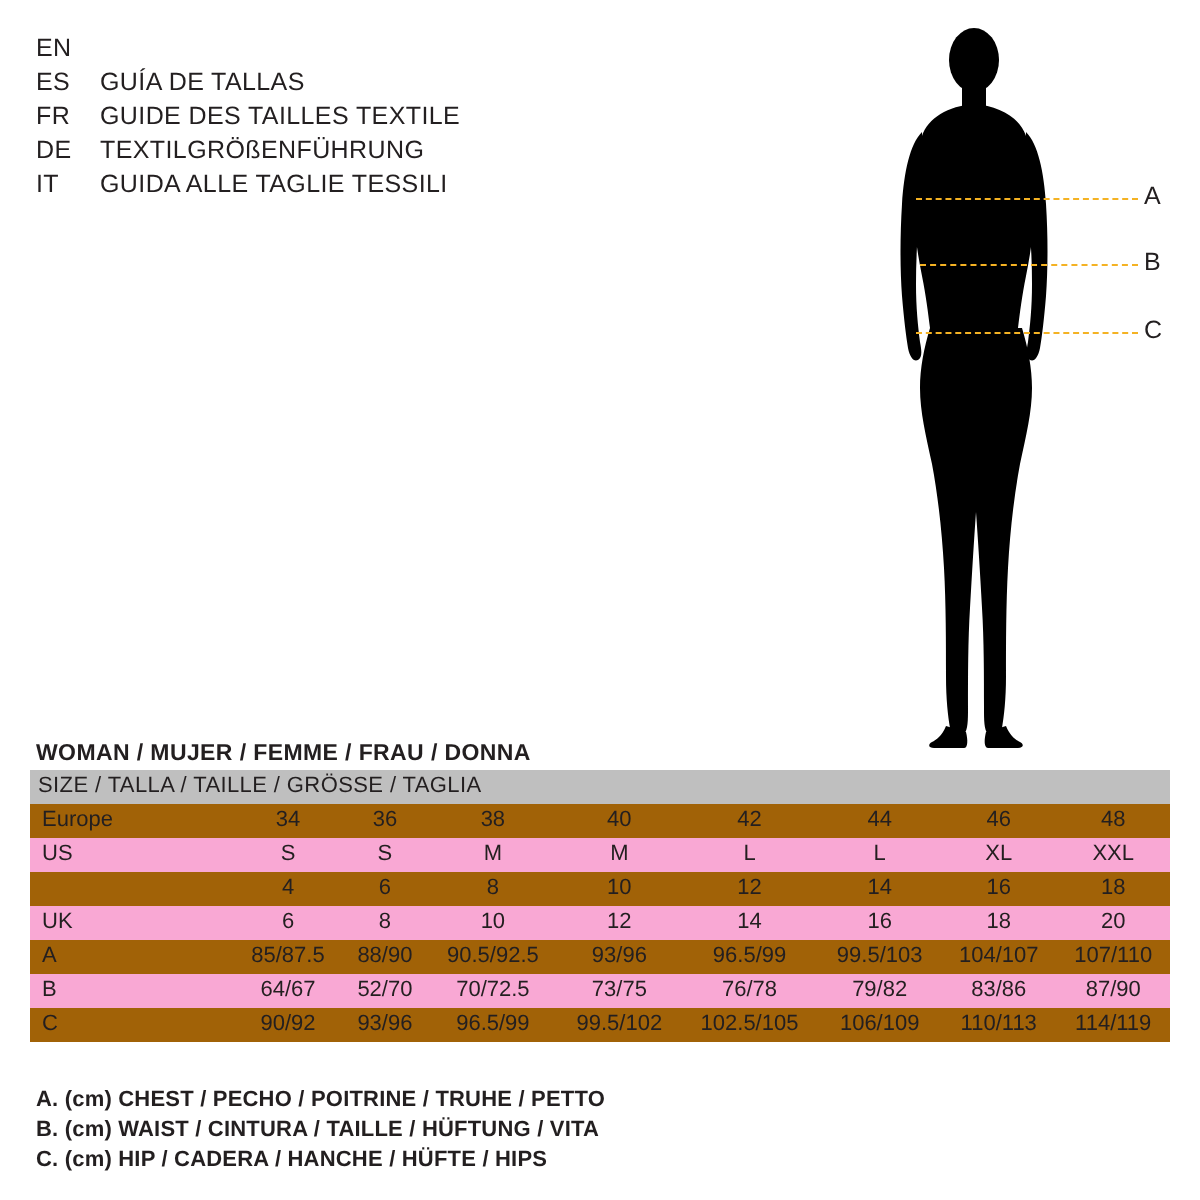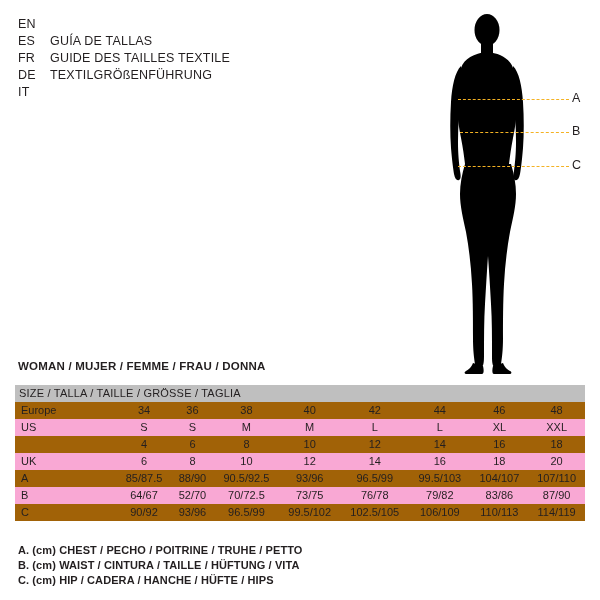--- a/index.html
+++ b/index.html
@@ -65,21 +65,21 @@
     position: absolute;
     font-size: 12.5px;
     color: #231f20;
     font-family: "Liberation Sans", sans-serif;
   }
 
   
   .woman-title {
     position: absolute;
     left: 18px;
-    top: 360px;
+    top: 371px;
     font-size: 11.5px;
     font-weight: bold;
     letter-spacing: 0.2px;
     color: #231f20;
   }
 
   table.size-table {
     position: absolute;
     left: 15px;
     top: 385px;
@@ -138,20 +138,21 @@
     <div class="lang-row">
       <span class="lang-code">FR</span>
       <span class="lang-text">GUIDE DES TAILLES TEXTILE</span>
     </div>
     <div class="lang-row">
       <span class="lang-code">DE</span>
       <span class="lang-text">TEXTILGRÖßENFÜHRUNG</span>
     </div>
     <div class="lang-row">
       <span class="lang-code">IT</span>
+      <span class="lang-text">GUIDA ALLE TAGLIE TESSILI</span>
     </div>
   </div>
 
   <div class="figure-wrap">
     <svg class="figure-svg" width="175" height="370" viewBox="0 0 175 370">
       <g fill="#000000">
 
         <ellipse cx="67" cy="22" rx="12.5" ry="16"></ellipse>
 
         <rect x="61" y="35" width="12" height="12"></rect>

